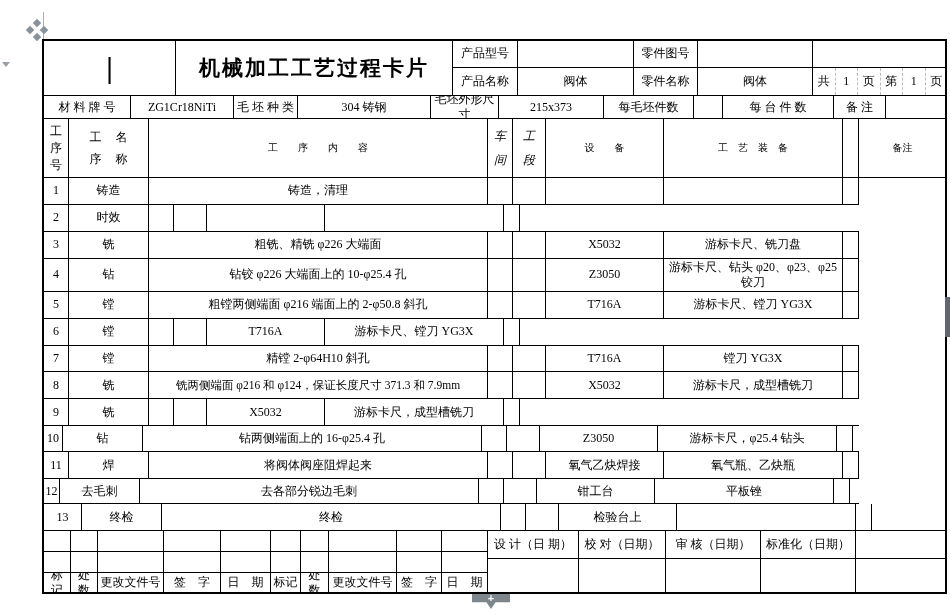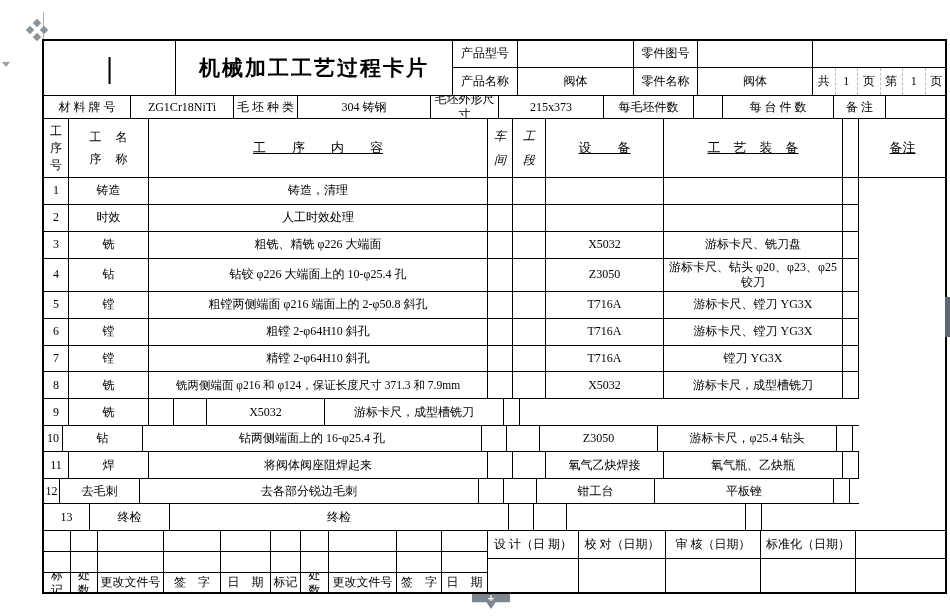--- a/index.html
+++ b/index.html
@@ -35,21 +35,21 @@
   .lh17 { line-height: 17px; }
   .lh26 { line-height: 24px; font-style: italic; }
   .lh22 { line-height: 22px; }
   .pages { padding: 0; }
   .pages .pseg {
     flex: 1 1 0; height: 100%;
     display: flex; align-items: center; justify-content: center;
     border-right: 1px dashed #b9bdc2;
   }
   .pages .pseg:last-child { border-right: none; }
-  .hdr { font-size: 13px; white-space: pre; text-decoration: underline; }
+  .hdr { font-size: 10px; white-space: pre; }
   
   .diamond { position: absolute; width: 6px; height: 6px; background: #8a929c; transform: rotate(45deg); }
   .hairline-v { position: absolute; left: 43px; top: 12px; width: 1px; height: 28px; background: #aab0b7; }
   .margin-mark {
     position: absolute; left: 2px; top: 62px; width: 0; height: 0;
     border-left: 4px solid transparent; border-right: 4px solid transparent;
     border-top: 5px solid #9aa0a8;
   }
   .plus-widget {
     position: absolute; left: 472px; top: 594px; width: 38px; height: 15px;
@@ -154,21 +154,20 @@
         <div class="c br nowrap" style="width:339px">铸造，清理</div>
         <div class="c br" style="width:25px"></div>
         <div class="c br" style="width:33px"></div>
         <div class="c br" style="width:118px"></div>
         <div class="c br" style="width:179px"></div>
         <div class="c br" style="width:16px"></div>
       </div>
       <div class="band bb" style="height:27px">
         <div class="c br" style="width:25px">2</div>
         <div class="c br" style="width:80px">时效</div>
-        <div class="c br nowrap" style="width:339px">人工时效处理</div>
         <div class="c br" style="width:25px"></div>
         <div class="c br" style="width:33px"></div>
         <div class="c br" style="width:118px"></div>
         <div class="c br" style="width:179px"></div>
         <div class="c br" style="width:16px"></div>
       </div>
       <div class="band bb" style="height:27px">
         <div class="c br" style="width:25px">3</div>
         <div class="c br" style="width:80px">铣</div>
         <div class="c br nowrap" style="width:339px">粗铣、精铣 φ226 大端面</div>
@@ -194,21 +193,20 @@
         <div class="c br nowrap" style="width:339px">粗镗两侧端面 φ216 端面上的 2-φ50.8 斜孔</div>
         <div class="c br" style="width:25px"></div>
         <div class="c br" style="width:33px"></div>
         <div class="c br" style="width:118px">T716A</div>
         <div class="c br" style="width:179px">游标卡尺、镗刀 YG3X</div>
         <div class="c br" style="width:16px"></div>
       </div>
       <div class="band bb" style="height:27px">
         <div class="c br" style="width:25px">6</div>
         <div class="c br" style="width:80px">镗</div>
-        <div class="c br nowrap" style="width:339px">粗镗 2-φ64H10 斜孔</div>
         <div class="c br" style="width:25px"></div>
         <div class="c br" style="width:33px"></div>
         <div class="c br" style="width:118px">T716A</div>
         <div class="c br" style="width:179px">游标卡尺、镗刀 YG3X</div>
         <div class="c br" style="width:16px"></div>
       </div>
       <div class="band bb" style="height:27px">
         <div class="c br" style="width:25px">7</div>
         <div class="c br" style="width:80px">镗</div>
         <div class="c br nowrap" style="width:339px">精镗 2-φ64H10 斜孔</div>
@@ -261,25 +259,26 @@
         <div class="c br" style="width:16px">12</div>
         <div class="c br" style="width:80px">去毛刺</div>
         <div class="c br nowrap" style="width:339px">去各部分锐边毛刺</div>
         <div class="c br" style="width:25px"></div>
         <div class="c br" style="width:33px"></div>
         <div class="c br" style="width:118px">钳工台</div>
         <div class="c br" style="width:179px">平板锉</div>
         <div class="c br" style="width:16px"></div>
       </div>
       <div class="band" style="height:26px">
-        <div class="c br" style="width:46px">13</div>
+        <div class="c br" style="width:38px">13</div>
         <div class="c br" style="width:80px">终检</div>
         <div class="c br nowrap" style="width:339px">终检</div>
         <div class="c br" style="width:25px"></div>
         <div class="c br" style="width:33px"></div>
+        <div class="c br" style="width:118px">检验台上</div>
         <div class="c br" style="width:179px"></div>
         <div class="c br" style="width:16px"></div>
       </div>
     </div>
     <div class="c" style="width:87px"></div>
   </div>
 
   <div class="band" style="height:62px">
     <div class="col br" style="width:444px">
       <div class="band bb" style="height:21px">

